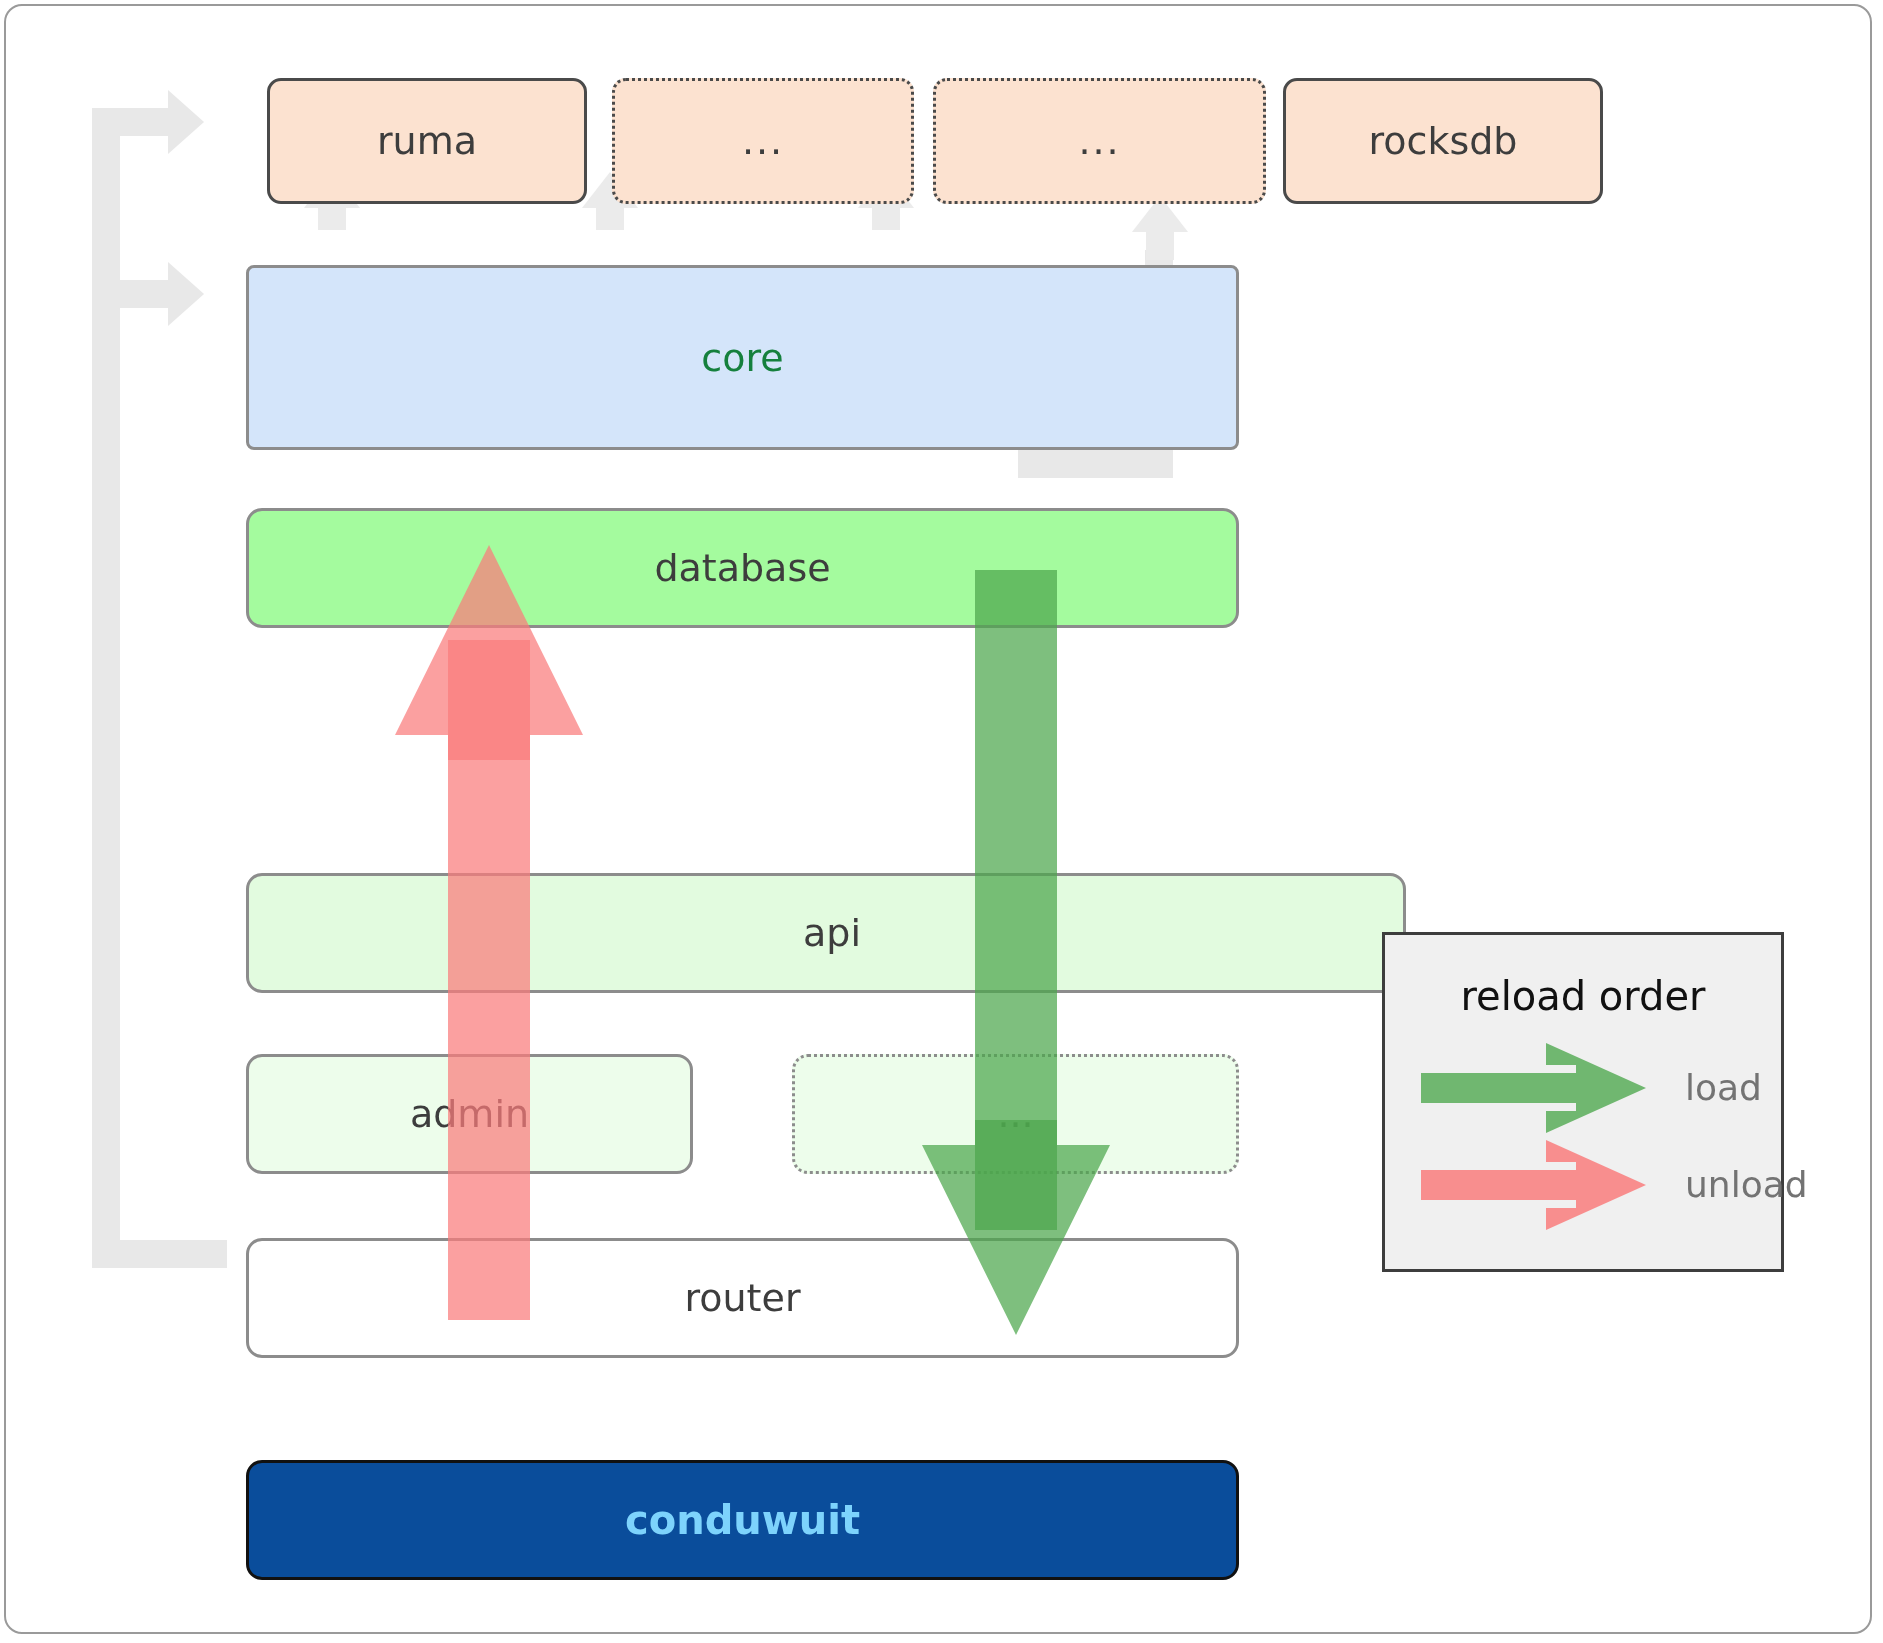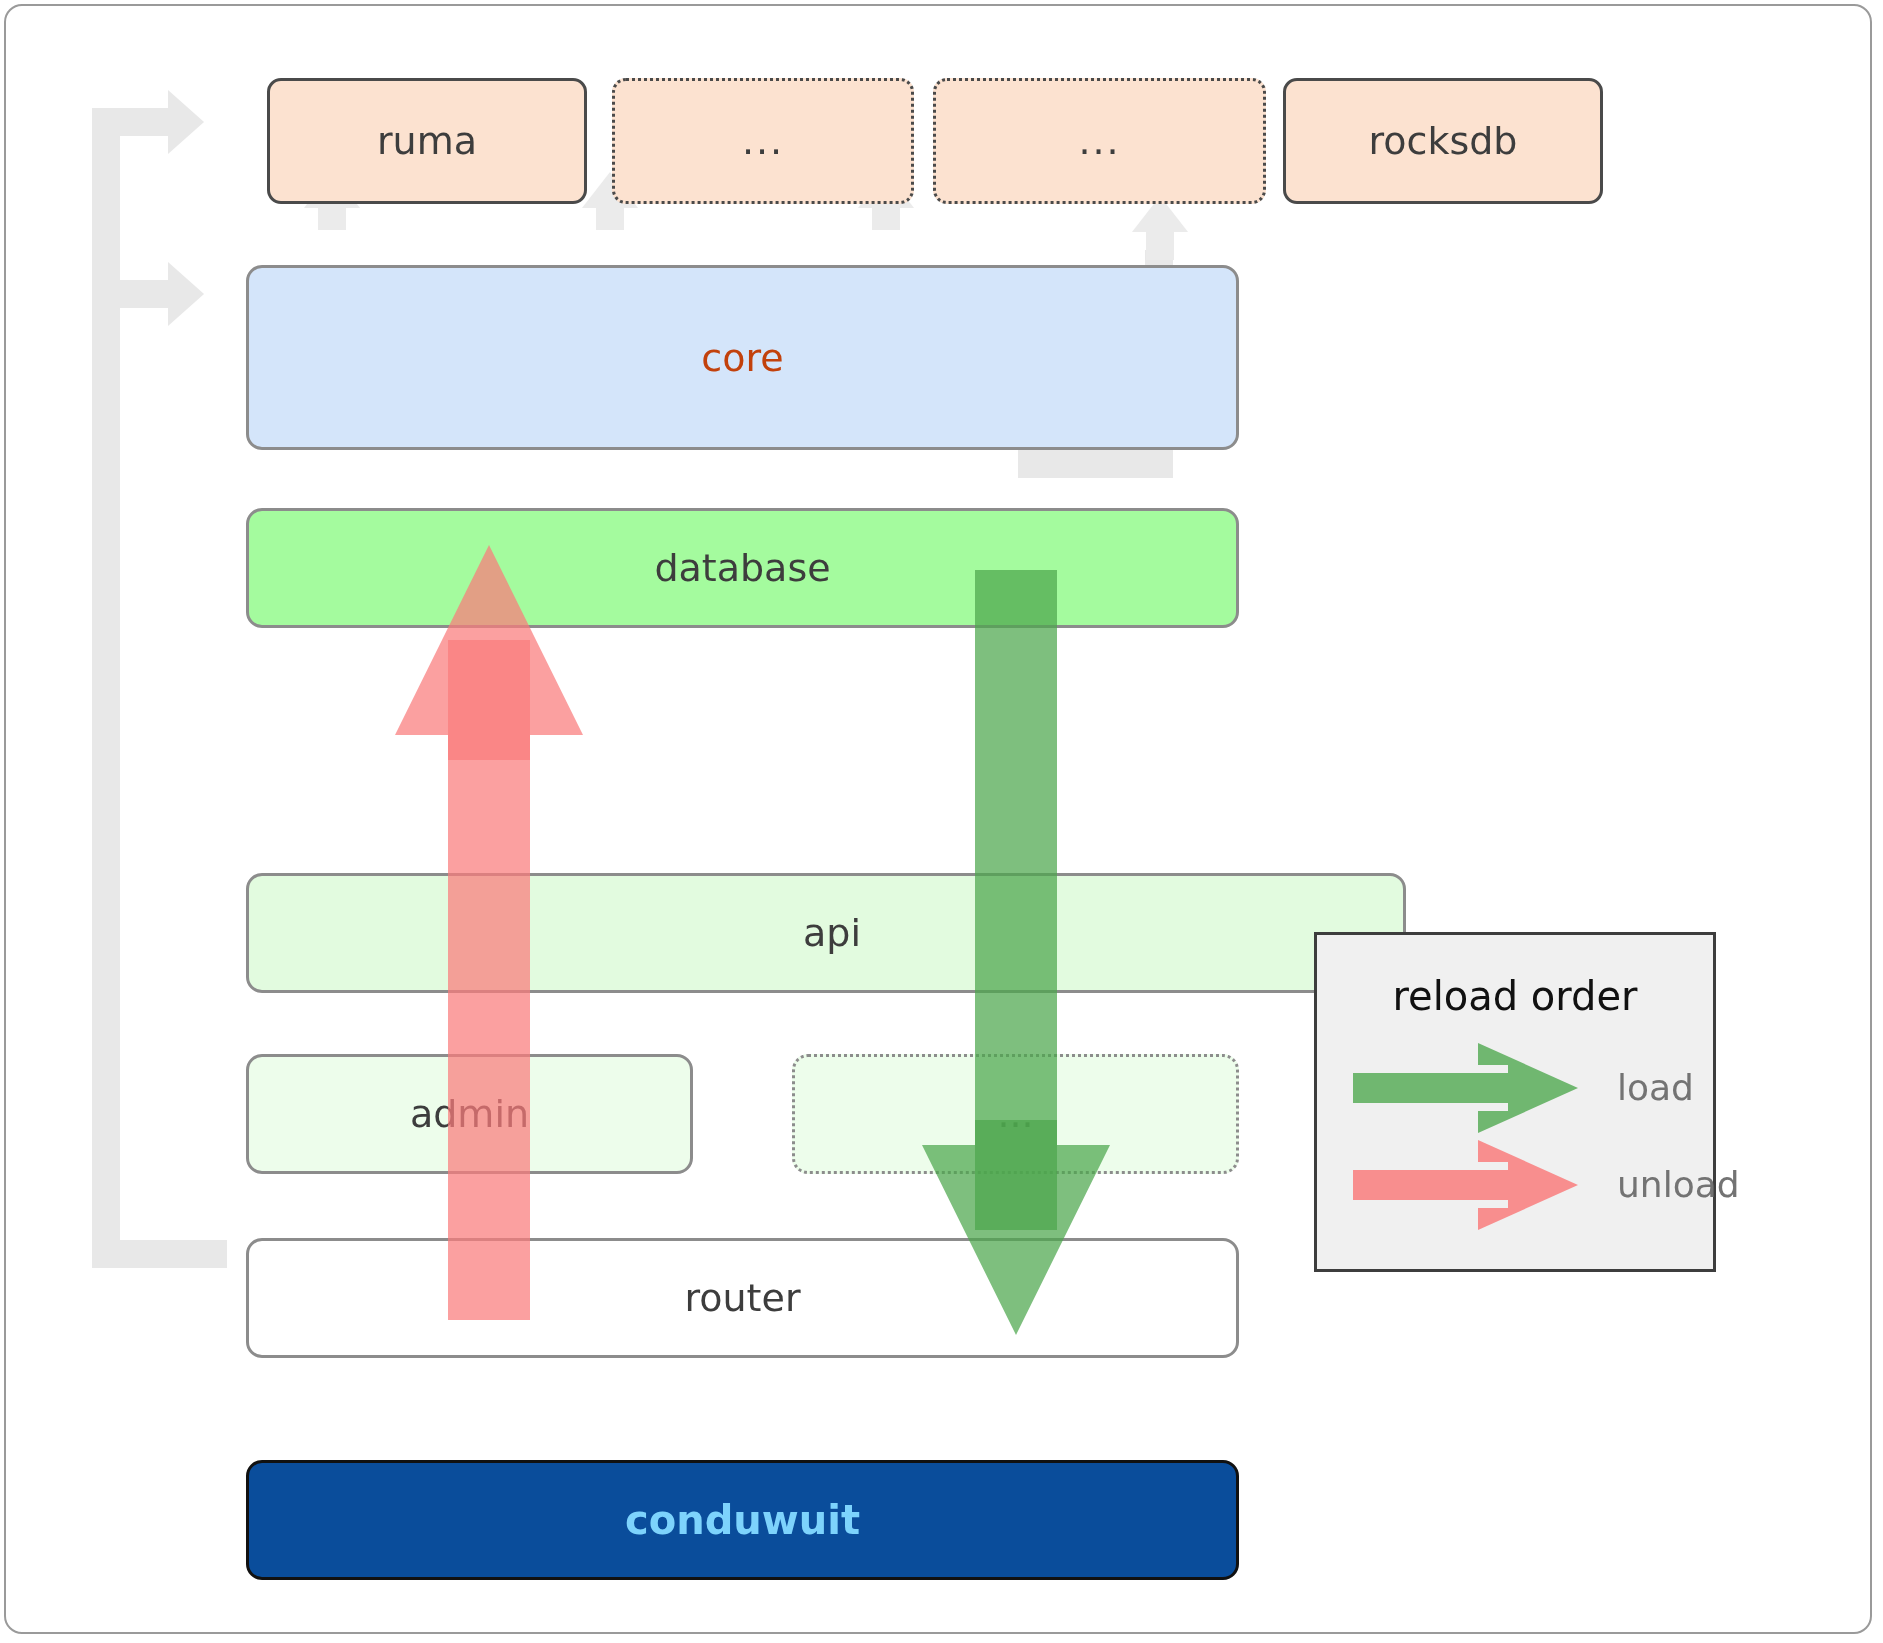--- a/index.html
+++ b/index.html
@@ -9,21 +9,21 @@
 
   .box{position:absolute;box-sizing:border-box;display:flex;align-items:center;justify-content:center;text-align:center;}
   .box .lbl{pointer-events:none;}
 
   
   .dep{border:3px solid #4a4a4a;border-radius:14px;background:#FCE2D0;color:#3d3d3d;font-size:38px;margin-left:24px;}
   .dep.dotted{border:3px dotted #4a4a4a;}
   .dep .dots{font-size:38px;letter-spacing:2px;line-height:0.6;}
 
   
-  .core{border:3px solid #8c8c8c;border-radius:16px;background:#D4E5FA;color:#c2410c;font-size:38px;}
+  .core{border:3px solid #8c8c8c;border-radius:8px;background:#D4E5FA;color:#15803d;font-size:38px;}
 
   
   .layer{border:3px solid #8c8c8c;border-radius:16px;color:#3d3d3d;font-size:38px;}
   .layer.dotted{border:3px dotted #8c8c8c;}
   .l-database{background:#A4FB9E;}
   .l-service{background:#D3FACF;}
   .l-api{background:#E2FBDF;}
   .l-admin{background:#EDFDEB;}
   .l-dots{background:#EDFDEB;}
   .l-router{background:#ffffff;}
@@ -119,21 +119,21 @@
       <rect x="448" y="640" width="82" height="680" fill="#F97C7C" opacity="0.72"></rect>
       <polygon points="489,545 583,735 530,735 530,760 448,760 448,735 395,735" fill="#F97C7C" opacity="0.72"></polygon>
     </g>
 
     <g>
       <rect x="975" y="570" width="82" height="660" fill="#4CA64C" opacity="0.72"></rect>
       <polygon points="1016,1335 922,1145 975,1145 975,1120 1057,1120 1057,1145 1110,1145" fill="#4CA64C" opacity="0.72"></polygon>
     </g>
   </svg>
 
-  <div class="legend" style="left:1314px;top:932px;width:402px;height:340px;">
+  <div class="legend" style="left:1382px;top:932px;width:402px;height:340px;">
     <div class="legend-title" style="top:38px;">reload order</div>
 
     <svg class="leg-arrow-stem" style="left:36px;top:108px;" width="240" height="90" viewBox="0 0 240 90">
       <rect x="0" y="30" width="155" height="30" fill="#4CA64C" opacity="0.78"></rect>
       <polygon points="225,45 125,0 125,22 155,22 155,68 125,68 125,90" fill="#4CA64C" opacity="0.78"></polygon>
     </svg>
     <div class="legend-label" style="left:300px;top:132px;">load</div>
 
     <svg class="leg-arrow-stem" style="left:36px;top:205px;" width="240" height="90" viewBox="0 0 240 90">
       <rect x="0" y="30" width="155" height="30" fill="#F97C7C" opacity="0.85"></rect>

